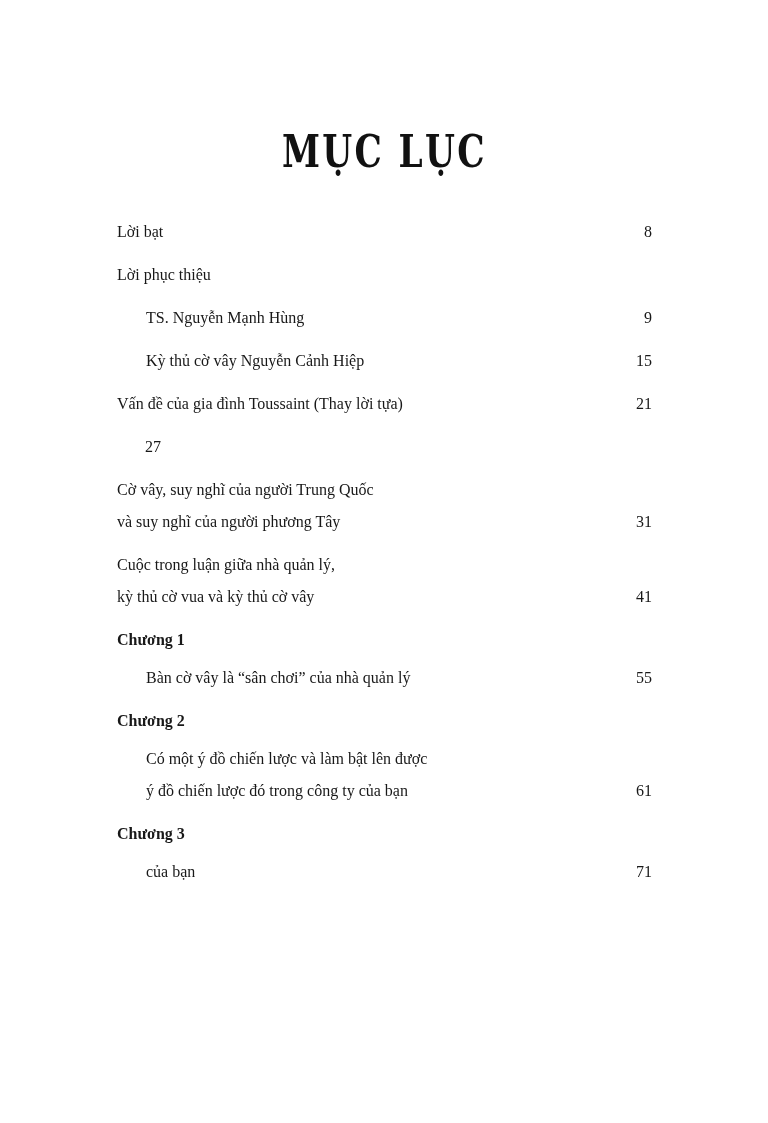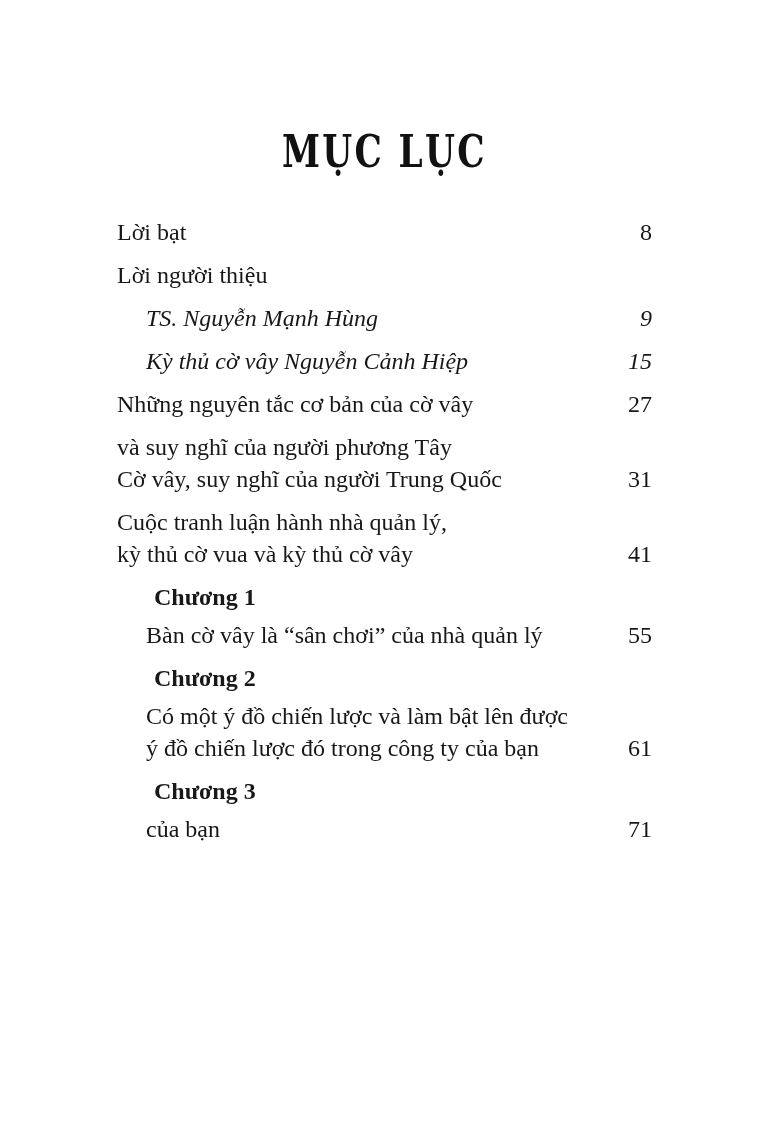--- a/index.html
+++ b/index.html
@@ -35,37 +35,35 @@
     white-space: nowrap;
     color: #111111;
   }
   .toc-list {
     width: 535px;
   }
   .entry {
     display: flex;
     justify-content: space-between;
     align-items: flex-end;
-    font-size: 24px;
+    font-size: 16px;
     line-height: 32px;
     margin-bottom: 11px;
   }
   .entry-text {
     max-width: 470px;
   }
   .entry.indent .entry-text {
     padding-left: 29px;
   }
   .entry.italic {
-    font-style: italic;
   }
   .entry.chapter {
     font-weight: bold;
     margin-bottom: 6px;
-    margin-left: 37px;
   }
   .entry-page {
     min-width: 44px;
     text-align: right;
     white-space: nowrap;
   }
 </style>
 </head>
 <body>
 
@@ -75,52 +73,55 @@
   </div>
   <div class="toc-list">
       <div class="entry">
     <div class="entry-text">
           <div class="entry-line">Lời bạt</div>
         </div>
     <div class="entry-page">8</div>
   </div>
       <div class="entry">
     <div class="entry-text">
-          <div class="entry-line">Lời người thiệu</div>
+          <div class="entry-line">Lời phục thiệu</div>
         </div>
     <div class="entry-page"></div>
   </div>
       <div class="entry italic indent">
     <div class="entry-text">
           <div class="entry-line">TS. Nguyễn Mạnh Hùng</div>
         </div>
     <div class="entry-page">9</div>
   </div>
       <div class="entry italic indent">
     <div class="entry-text">
           <div class="entry-line">Kỳ thủ cờ vây Nguyễn Cảnh Hiệp</div>
         </div>
     <div class="entry-page">15</div>
   </div>
       <div class="entry">
     <div class="entry-text">
-          <div class="entry-line">Những nguyên tắc cơ bản của cờ vây</div>
+          <div class="entry-line">Vấn đề của gia đình Toussaint (Thay lời tựa)</div>
         </div>
+    <div class="entry-page">21</div>
+  </div>
+      <div class="entry">
     <div class="entry-page">27</div>
   </div>
       <div class="entry">
     <div class="entry-text">
+          <div class="entry-line">Cờ vây, suy nghĩ của người Trung Quốc</div>
           <div class="entry-line">và suy nghĩ của người phương Tây</div>
-          <div class="entry-line">Cờ vây, suy nghĩ của người Trung Quốc</div>
         </div>
     <div class="entry-page">31</div>
   </div>
       <div class="entry">
     <div class="entry-text">
-          <div class="entry-line">Cuộc tranh luận hành nhà quản lý,</div>
+          <div class="entry-line">Cuộc trong luận giữa nhà quản lý,</div>
           <div class="entry-line">kỳ thủ cờ vua và kỳ thủ cờ vây</div>
         </div>
     <div class="entry-page">41</div>
   </div>
       <div class="entry chapter">
     <div class="entry-text">
           <div class="entry-line">Chương 1</div>
         </div>
     <div class="entry-page"></div>
   </div>

